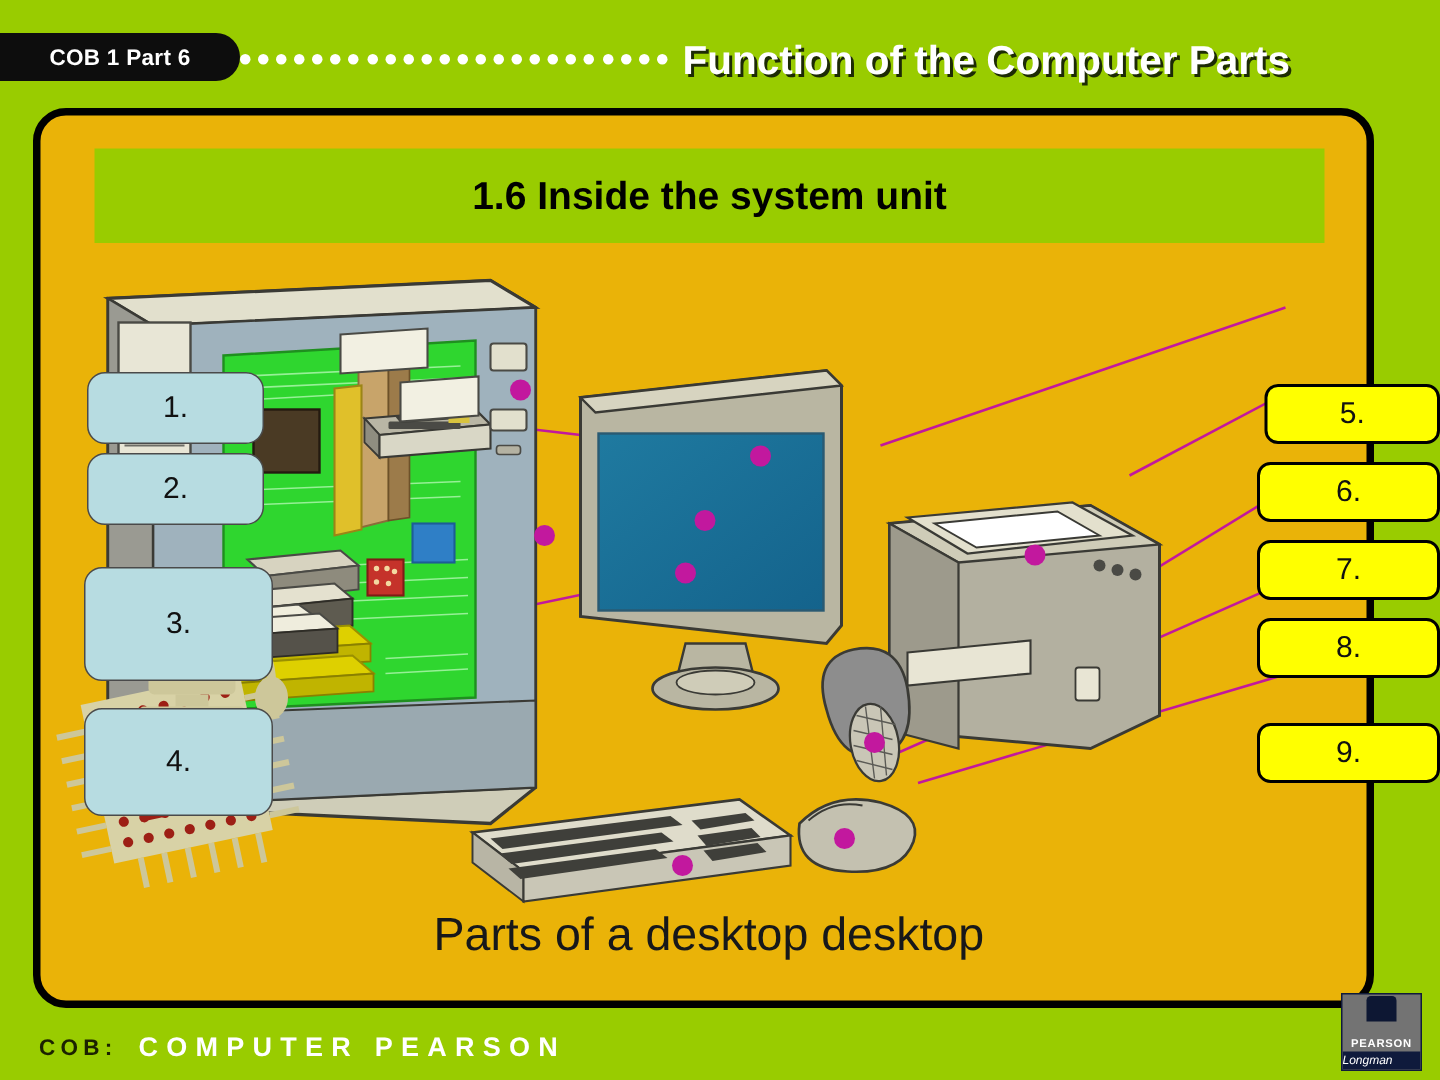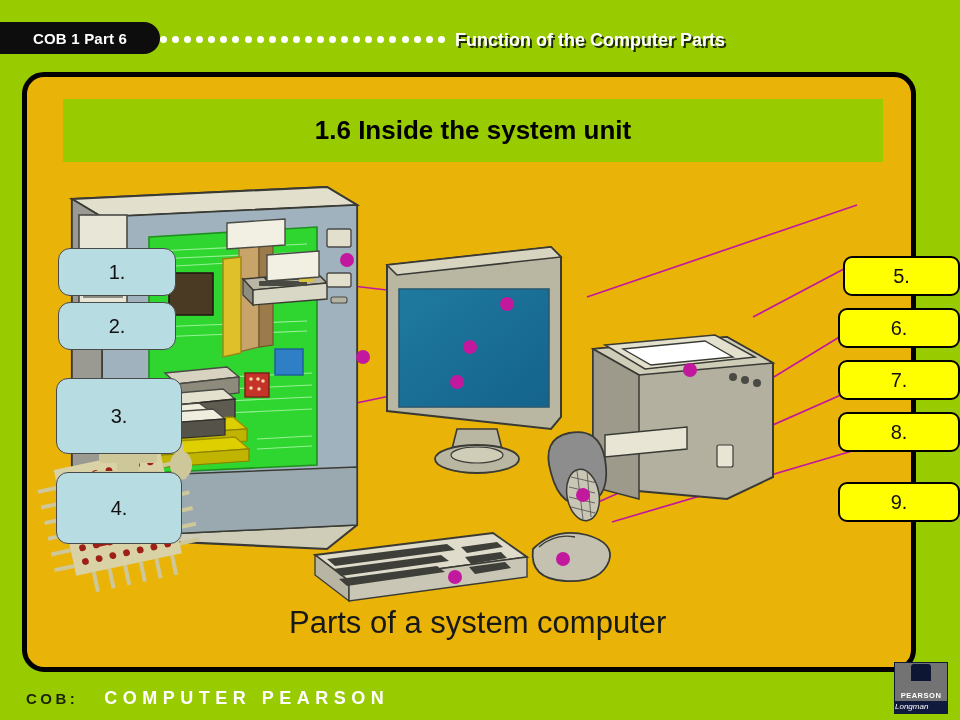--- a/index.html
+++ b/index.html
@@ -21,21 +21,21 @@
     color:#ffffff;font-size:15px;font-weight:bold;letter-spacing:.2px;
     white-space:nowrap;
   }
   .hdr-dots{
     position:absolute;left:160px;top:33px;width:285px;height:12px;
     display:flex;align-items:center;justify-content:space-between;
   }
   .hdr-dots i{display:block;width:7px;height:7px;border-radius:50%;background:#ffffff;}
   .hdr-title{
     position:absolute;left:455px;top:19px;width:495px;height:42px;
-    color:#ffffff;font-size:18px;font-weight:bold;
+    color:#ffffff;font-size:27px;font-weight:bold;
     display:flex;align-items:center;justify-content:flex-start;
     text-shadow:2px 2px 0 #1d2b05;white-space:nowrap;
   }
 
   
   .panel{
     position:absolute;left:22px;top:72px;width:894px;height:600px;
     background:#eab308;border:5px solid #000000;border-radius:22px;
     box-sizing:border-box;overflow:visible;
   }
@@ -65,21 +65,21 @@
   .illus{position:absolute;left:0;top:100px;width:884px;height:490px;}
   .caption{
     position:absolute;left:262px;top:524px;width:480px;height:44px;
     display:flex;align-items:center;
     font-size:31px;color:#17181a;white-space:nowrap;
   }
 
   
   .footer{
     position:absolute;left:0;top:676px;width:960px;height:44px;
-    display:flex;align-items:center;gap:12px;
+    display:flex;align-items:center;
   }
   .f-cob{
     margin-left:26px;color:#1b2200;font-size:15px;font-weight:bold;letter-spacing:3.5px;
   }
   .f-main{
     margin-left:14px;color:#ffffff;font-size:18px;font-weight:bold;letter-spacing:5.5px;
   }
   .logo{
     position:absolute;right:12px;top:662px;width:52px;height:50px;
     background:#737373;border:1px solid #101b3a;
@@ -393,21 +393,21 @@
           <circle cx="336" cy="180" r="7"></circle>
           <circle cx="430" cy="205" r="7"></circle>
           <circle cx="443" cy="170" r="7"></circle>
           <circle cx="663" cy="193" r="7"></circle>
           <circle cx="556" cy="318" r="7"></circle>
           <circle cx="536" cy="382" r="7"></circle>
           <circle cx="428" cy="400" r="7"></circle>
         </g>
       </svg>
 
-      <div class="caption">Parts of a system computer</div>
+      <div class="caption">Parts of a desktop desktop</div>
     </div>
   </div>
 
   <div id="left-boxes">
       <div class="abox blue" style="left: 58px; top: 248px; width: 118px; height: 48px;">
         <span>1.</span>
       </div>
       <div class="abox blue" style="left: 58px; top: 302px; width: 118px; height: 48px;">
         <span>2.</span>
       </div>

